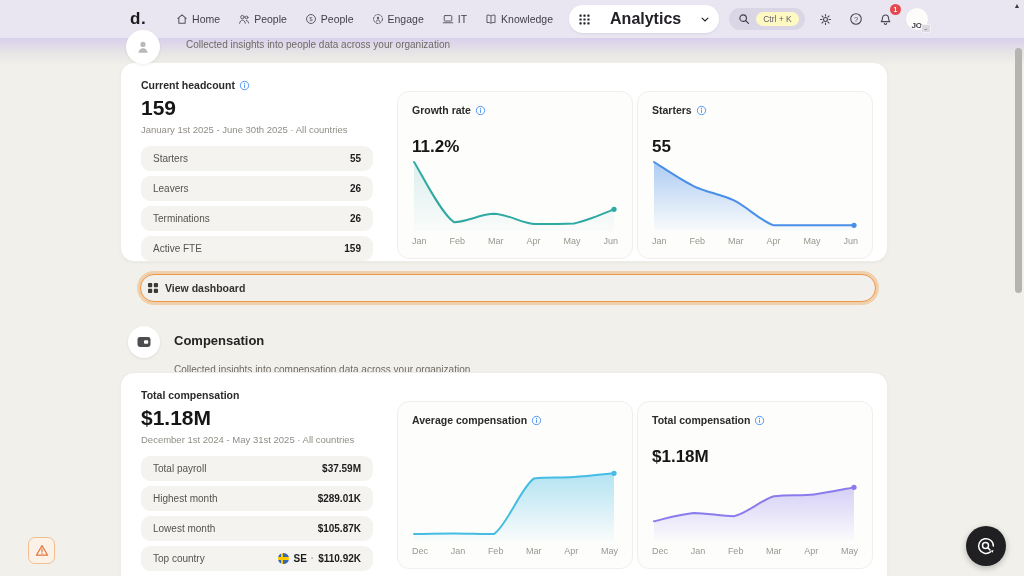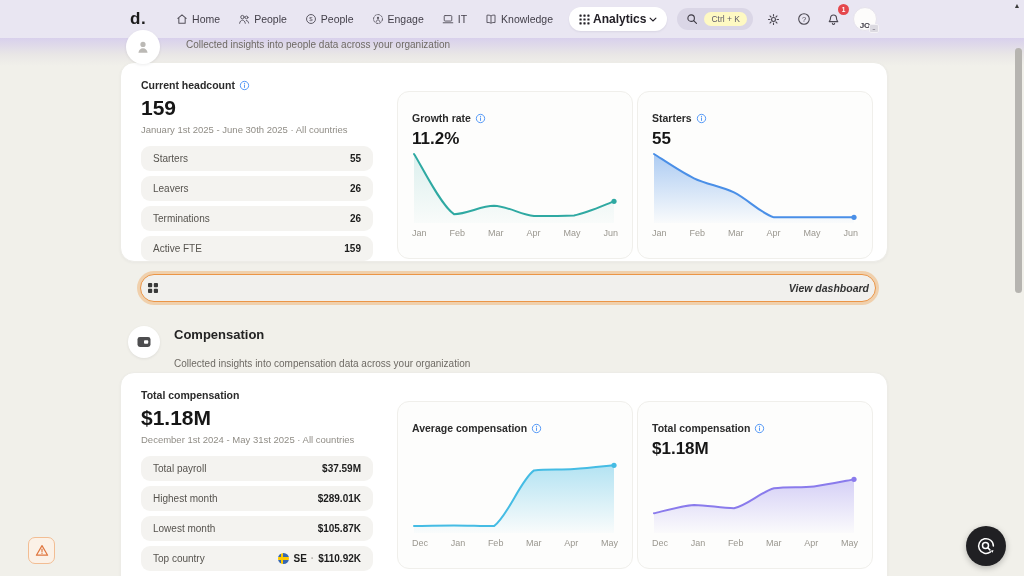--- a/index.html
+++ b/index.html
@@ -15,22 +15,22 @@
   .logo{margin-left:130px;font-size:17px;font-weight:bold;color:#1B1B1B;letter-spacing:.5px;}
   .workspace{display:flex;align-items:center;margin-left:18px;gap:6px;cursor:pointer;}
   .ws-avatar{width:22px;height:22px;border-radius:50%;
              background:radial-gradient(circle at 38% 40%,#E23BB0 0%,#C01895 55%,#8A5FB8 100%);}
   .ws-text{display:flex;flex-direction:column;line-height:1.1;}
   .ws-name{font-size:11px;font-weight:bold;color:#232027;}
   .ws-sub{font-size:8.5px;color:#7A7680;margin-top:1px;}
   .nav{display:flex;align-items:flex-end;gap:18px;margin-left:30px;}
   .nav-item{display:flex;align-items:center;gap:4px;font-size:10.5px;color:#413E48;cursor:pointer;}
   .nav-item svg{color:#55525C;}
-  .analytics-pill{display:flex;align-items:center;gap:3px;margin-left:16px;background:#FFFFFF;
-                  border-radius:16px;padding:5px 10px;font-size:12px;font-weight:bold;color:#232027;
+  .analytics-pill{display:flex;align-items:center;gap:20px;margin-left:16px;background:#FFFFFF;
+                  border-radius:16px;padding:5px 10px;font-size:16px;font-weight:bold;color:#232027;
                   box-shadow:0 1px 2px rgba(30,30,60,.08);cursor:pointer;}
   .search-pill{display:flex;align-items:center;gap:6px;margin-left:10px;background:#DAD6E6;
                border-radius:16px;padding:4px 6px 4px 9px;cursor:pointer;}
   .keycap{background:#fef9c3;border-radius:9px;padding:2px 7px;font-size:8.5px;color:#5F5C6A;}
   .iconbtns{display:flex;align-items:center;gap:8px;margin-left:10px;}
   .round-btn{width:22px;height:22px;border-radius:50%;display:flex;align-items:center;
              justify-content:center;color:#4B4852;position:relative;cursor:pointer;}
   .badge{position:absolute;top:-4px;right:-4px;background:#E5484D;color:#fff;font-size:6.5px;
          font-weight:bold;width:11px;height:11px;border-radius:50%;display:flex;
          align-items:center;justify-content:center;}
@@ -61,42 +61,42 @@
   .stat-row{display:flex;justify-content:space-between;align-items:center;height:25px;
             background:#F4F3F0;border-radius:9px;padding:0 12px;margin-bottom:5px;cursor:pointer;}
   .stat-label{font-size:10px;color:#56534E;}
   .stat-value{font-size:10px;font-weight:bold;color:#1C1C1C;display:flex;align-items:center;gap:4px;}
   .flag-se{width:11px;height:11px;border-radius:50%;display:inline-block;background-color:#3767B1;
            background-image:linear-gradient(to bottom,transparent 37%,#FDCA00 37%,#FDCA00 63%,transparent 63%),
                             linear-gradient(to right,transparent 28%,#FDCA00 28%,#FDCA00 50%,transparent 50%);}
   .sep{color:#B3B0AA;}
 
   .mini-card{position:absolute;width:236px;height:168px;background:#FDFDFC;border:1px solid #F0EFEB;
-             border-radius:12px;padding:20px 14px;box-sizing:border-box;display:flex;flex-direction:column;}
+             border-radius:12px;padding:12px 14px;box-sizing:border-box;display:flex;flex-direction:column;}
   .mc-a{left:276px;top:28px;}
   .mc-b{left:516px;top:28px;}
   .mini-title{display:flex;align-items:center;gap:4px;font-size:10.5px;font-weight:bold;color:#2B2B2B;}
-  .mini-value{font-size:17px;font-weight:bold;color:#161616;margin-top:5px;}
+  .mini-value{font-size:17px;font-weight:bold;color:#161616;margin-top:21px;}
   .chart-plot{height:74px;margin-top:auto;}
   .chart-x{display:flex;justify-content:space-between;font-size:9px;color:#9A978F;margin-top:4px;}
 
   .info-icon{flex:0 0 auto;}
 
   
   .view-dash{position:absolute;left:140px;top:274px;width:736px;height:28px;background:#F1F0ED;
              border:1.5px solid #EB9546;border-radius:14px;box-shadow:0 0 0 3px rgba(240,160,80,.40);
-             display:flex;align-items:center;justify-content:space-between;gap:6px;font-size:10.5px;
+             display:flex;align-items:center;justify-content:flex-start;gap:6px;font-size:10.5px;
              font-weight:bold;color:#333;cursor:pointer;z-index:3;
-             font-family:"Liberation Sans","DejaVu Sans",sans-serif;font-style:italic;}
+             font-family:"Liberation Sans","DejaVu Sans",sans-serif;}
 
   
   .section-head{position:absolute;left:128px;top:326px;display:flex;gap:14px;}
   .section-circle{width:32px;height:32px;border-radius:50%;background:#fff;
                   box-shadow:0 1px 3px rgba(20,20,43,.08);display:flex;align-items:center;justify-content:center;}
-  .section-title{font-size:13px;font-weight:bold;color:#232323;margin-top:1px;}
+  .section-title{font-size:13px;font-weight:bold;color:#232323;margin-top:7px;}
   .section-sub{font-size:10px;color:#6E6A64;margin-top:16px;}
 
   
   .warn-btn{position:absolute;left:28px;top:537px;width:25px;height:25px;border-radius:7px;
             background:#FBF1E7;border:1px solid #F2BD93;display:flex;align-items:center;
             justify-content:center;cursor:pointer;z-index:5;}
   .assist-btn{position:absolute;right:18px;top:526px;width:40px;height:40px;border-radius:50%;
               background:#202023;display:flex;align-items:center;justify-content:center;
               cursor:pointer;z-index:5;box-shadow:0 2px 6px rgba(0,0,0,.25);}
   .scroll-thumb{position:absolute;right:2px;top:48px;width:7px;height:245px;border-radius:4px;

